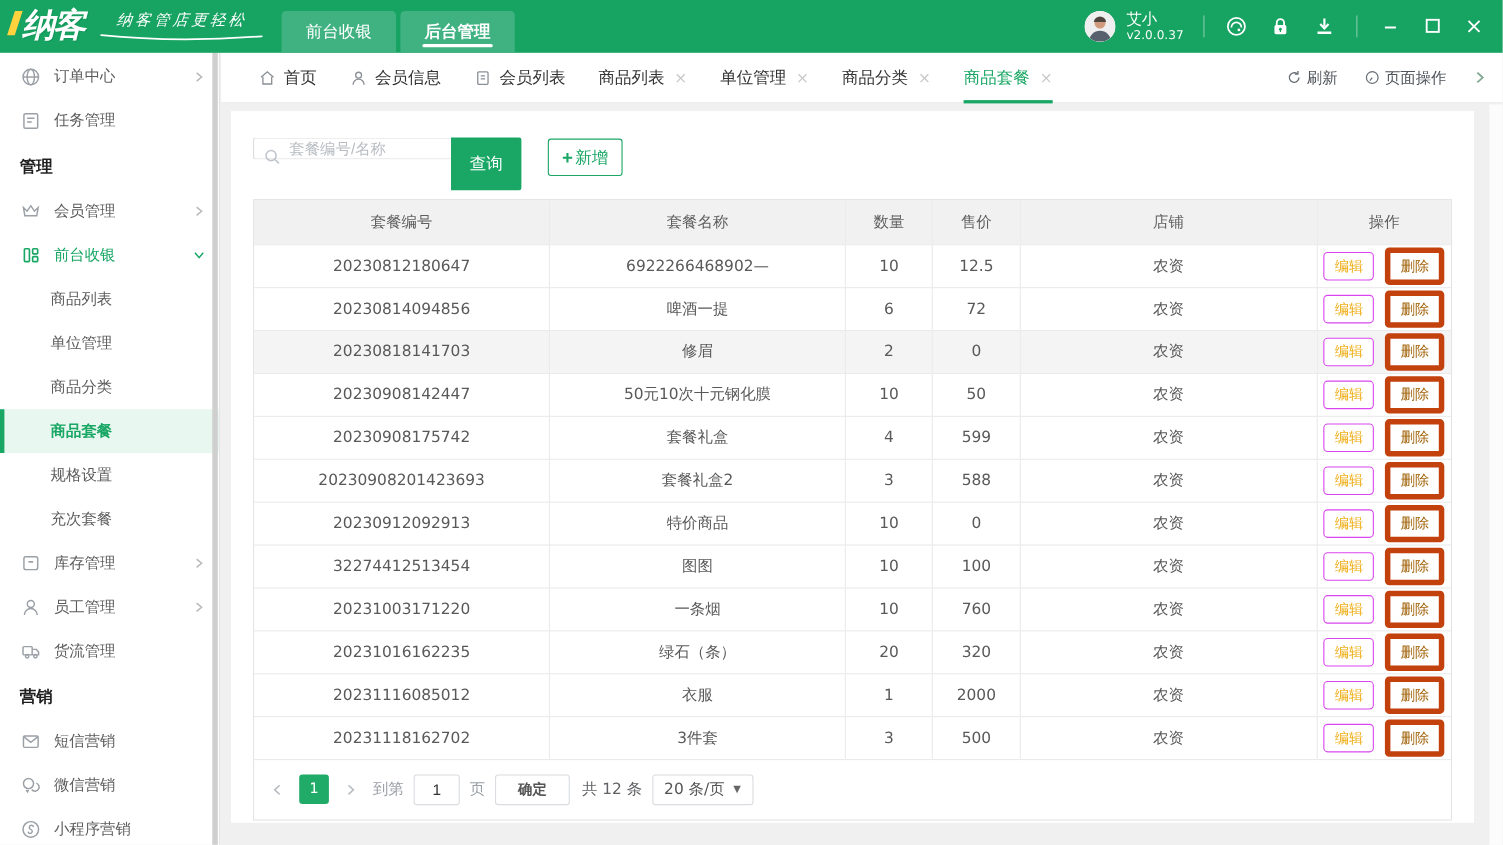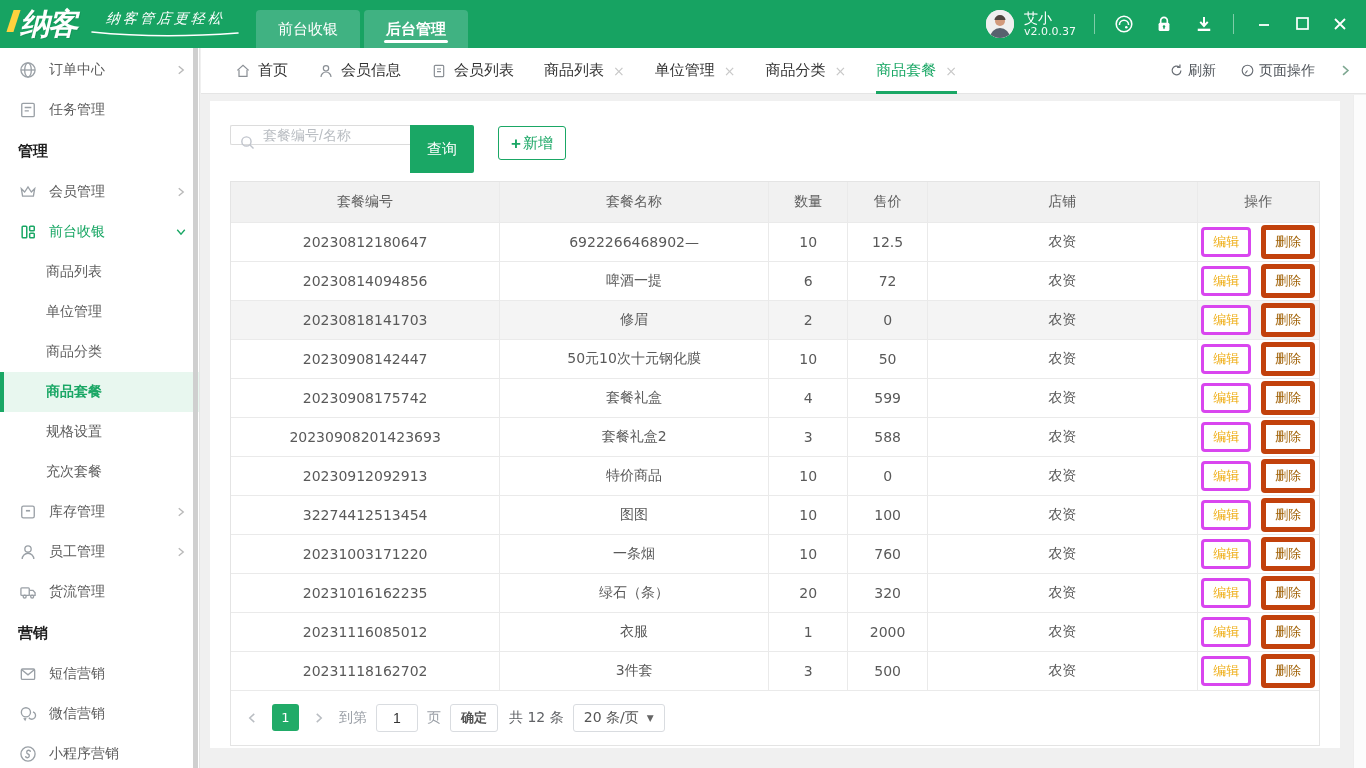--- a/index.html
+++ b/index.html
@@ -95,33 +95,33 @@
     text-align:center; font-weight:normal; }
   th:last-child, td:last-child { border-right:none; }
   thead th { height:40px; background:#f1f1f1; color:#5f5f5f; font-size:14px; }
   tbody td { height:39px; color:#595959; font-size:14px; }
   tbody tr.hl td { background:#f4f4f4; }
   tbody tr:last-child td { border-bottom:none; }
   .panel table { border-bottom:1px solid #eaeaea; }
   .ops { white-space:nowrap; }
   .btn-edit, .btn-del { display:inline-block; padding:3px 9px; border-radius:4px; background:#fff;
     font-size:13px; cursor:pointer; }
-  .btn-edit { border:3px solid #d946ef; color:#efae17; margin-right:10px; }
+  .btn-edit { border:1px solid #d946ef; color:#efae17; margin-right:10px; }
   .btn-del { border:5px solid #c2410c; color:#a16207; }
 
   
   .pagination { display:flex; align-items:center; gap:9px; padding:13px 10px; font-size:14px; color:#666; }
   .pg-nav { width:22px; height:26px; display:flex; align-items:center; justify-content:center;
     color:#b9bdc2; cursor:pointer; }
   .pg-num { width:27px; height:27px; background:#21ab68; color:#fff; border-radius:3px;
     display:flex; align-items:center; justify-content:center; font-size:13px; cursor:pointer; }
   .pg-muted { color:#9a9fa6; }
   .pg-input { width:42px; height:28px; border:1px solid #d9dce0; border-radius:3px;
     text-align:center; font-size:14px; color:#333; outline:none; }
-  .pg-confirm { height:28px; padding:0 10px; background:#fff; border:1px solid #d9dce0;
+  .pg-confirm { height:28px; padding:0 20px; background:#fff; border:1px solid #d9dce0;
     border-radius:3px; font-size:13px; color:#555; font-weight:bold; cursor:pointer; }
   .pg-total { margin-left:2px; color:#606266;text-align:center; }
   .pg-size { height:28px; border:1px solid #d9dce0; border-radius:3px; display:flex;
     align-items:center; gap:8px; padding:0 10px; cursor:pointer; color:#555; }
   .pg-size .caret { font-size:9px; color:#666; }
   svg { display:block; }
 </style>
 </head>
 <body>
 

